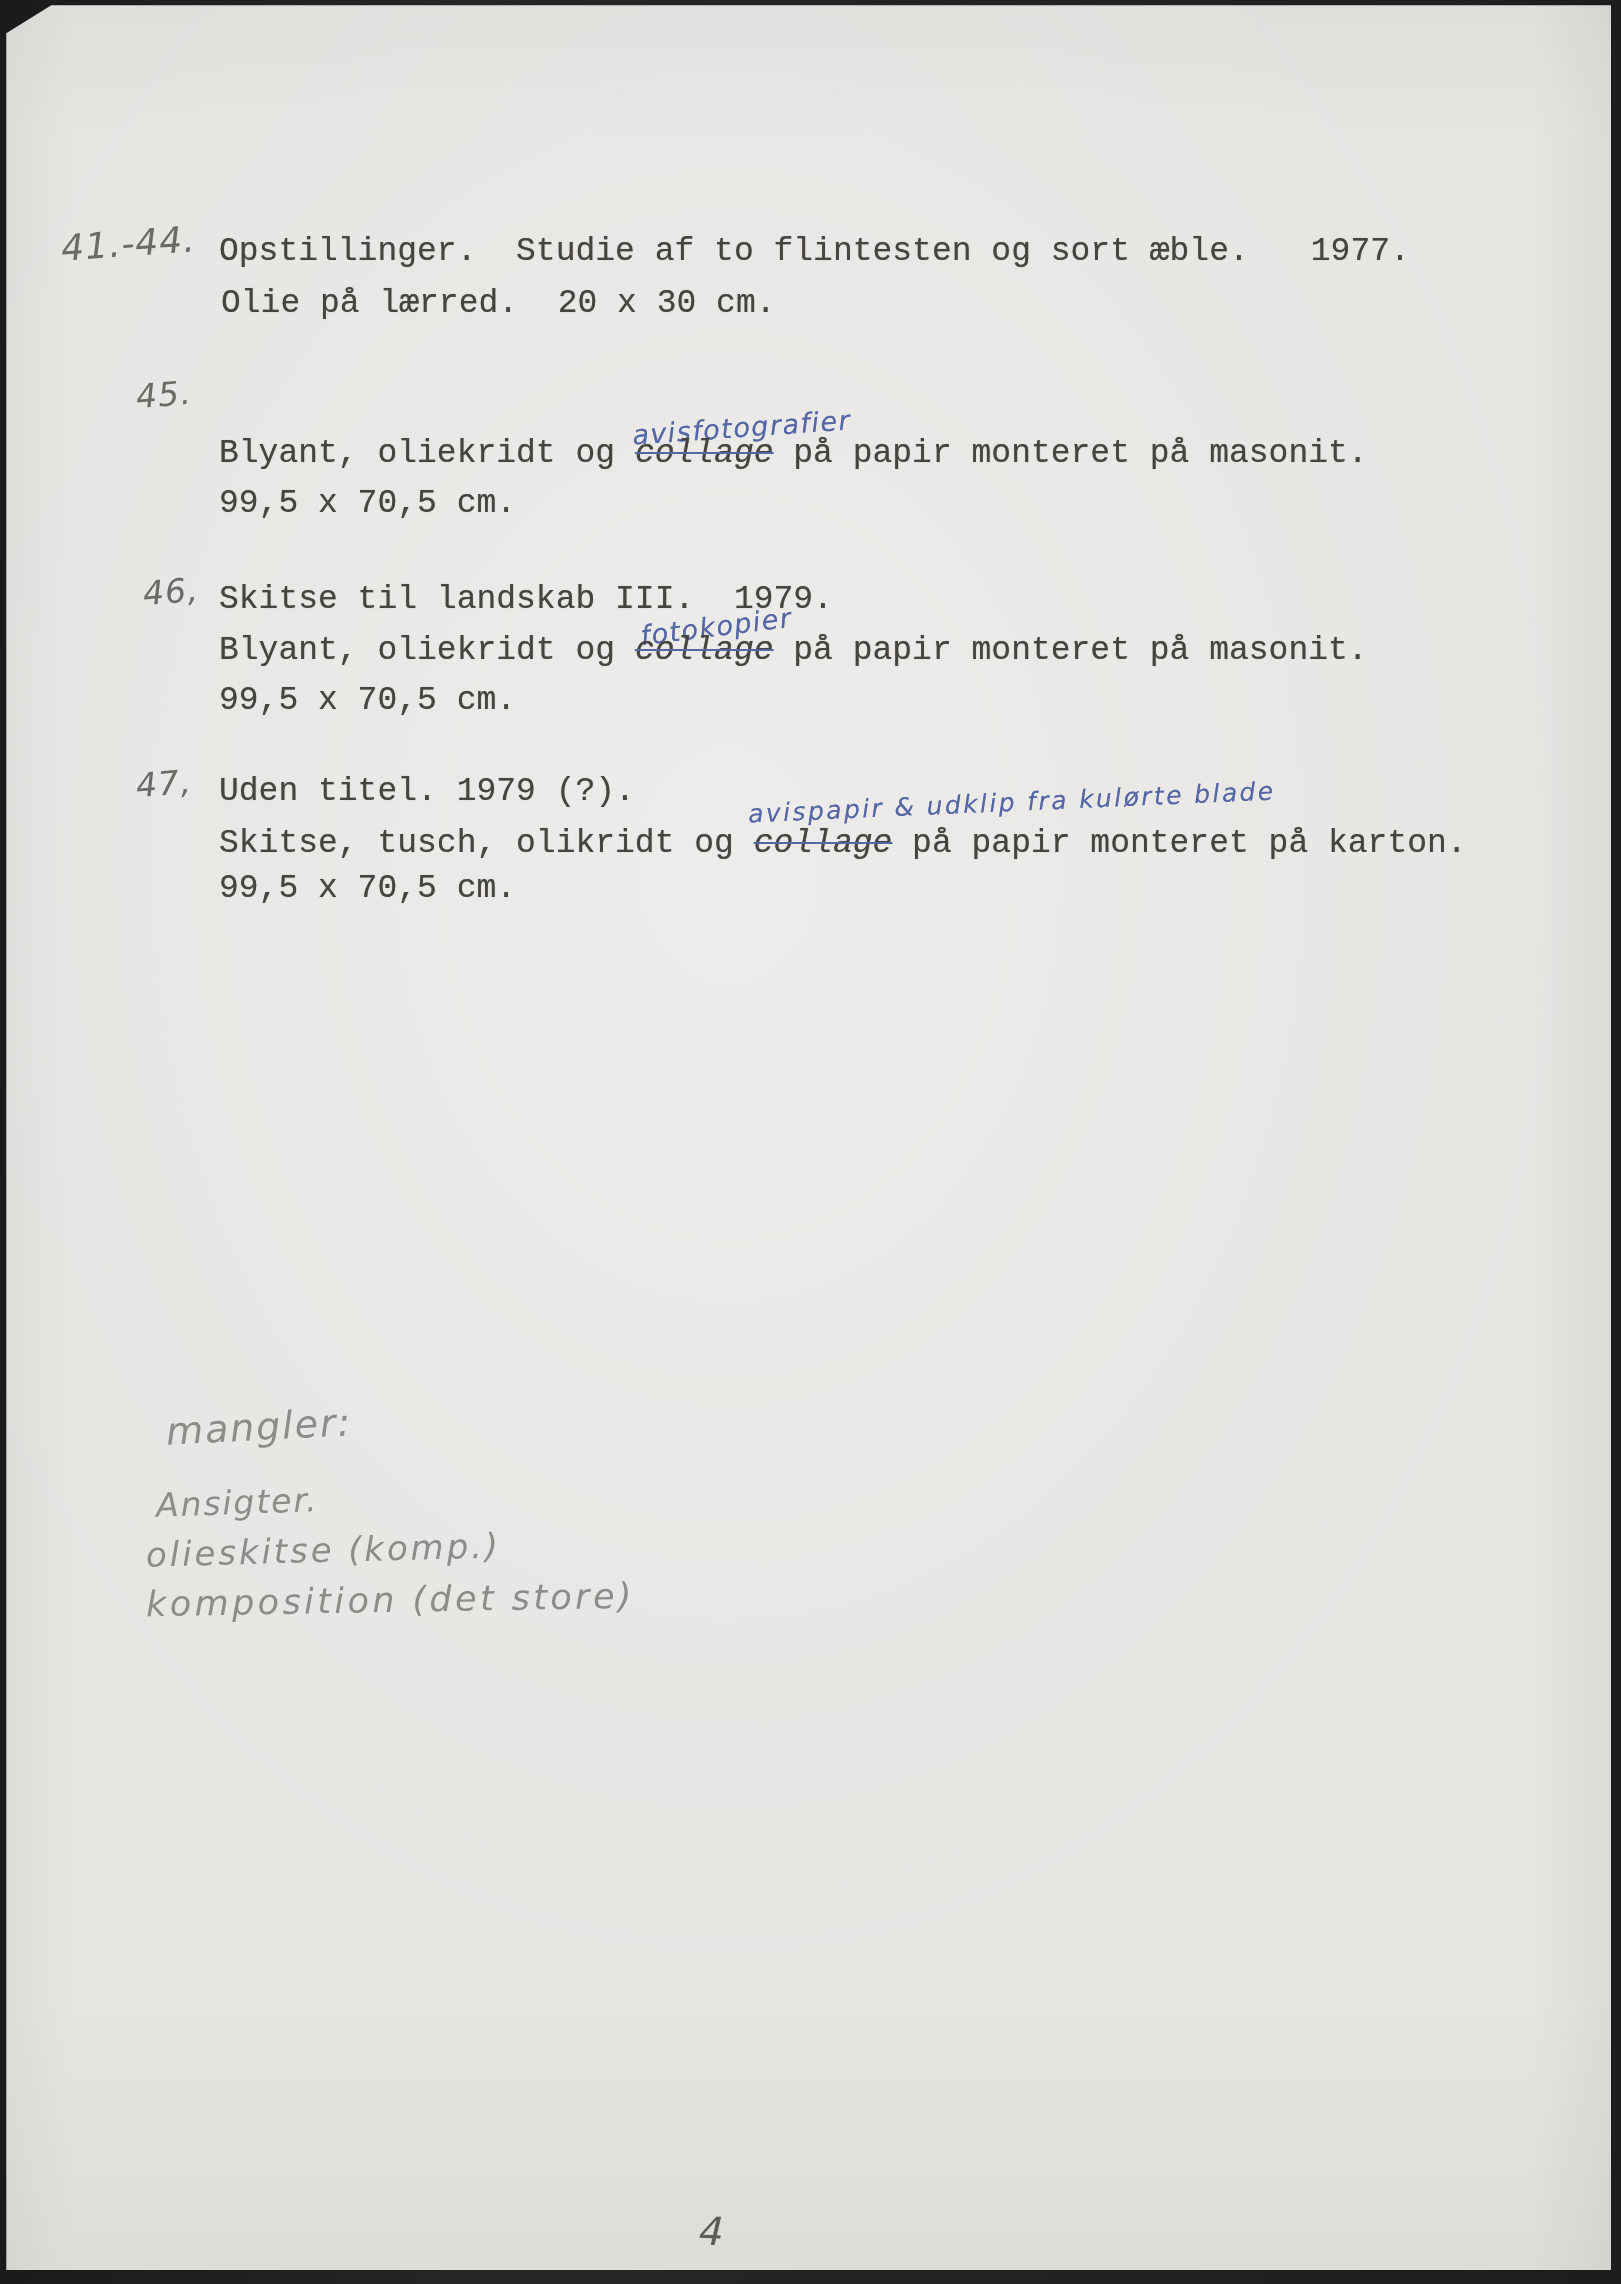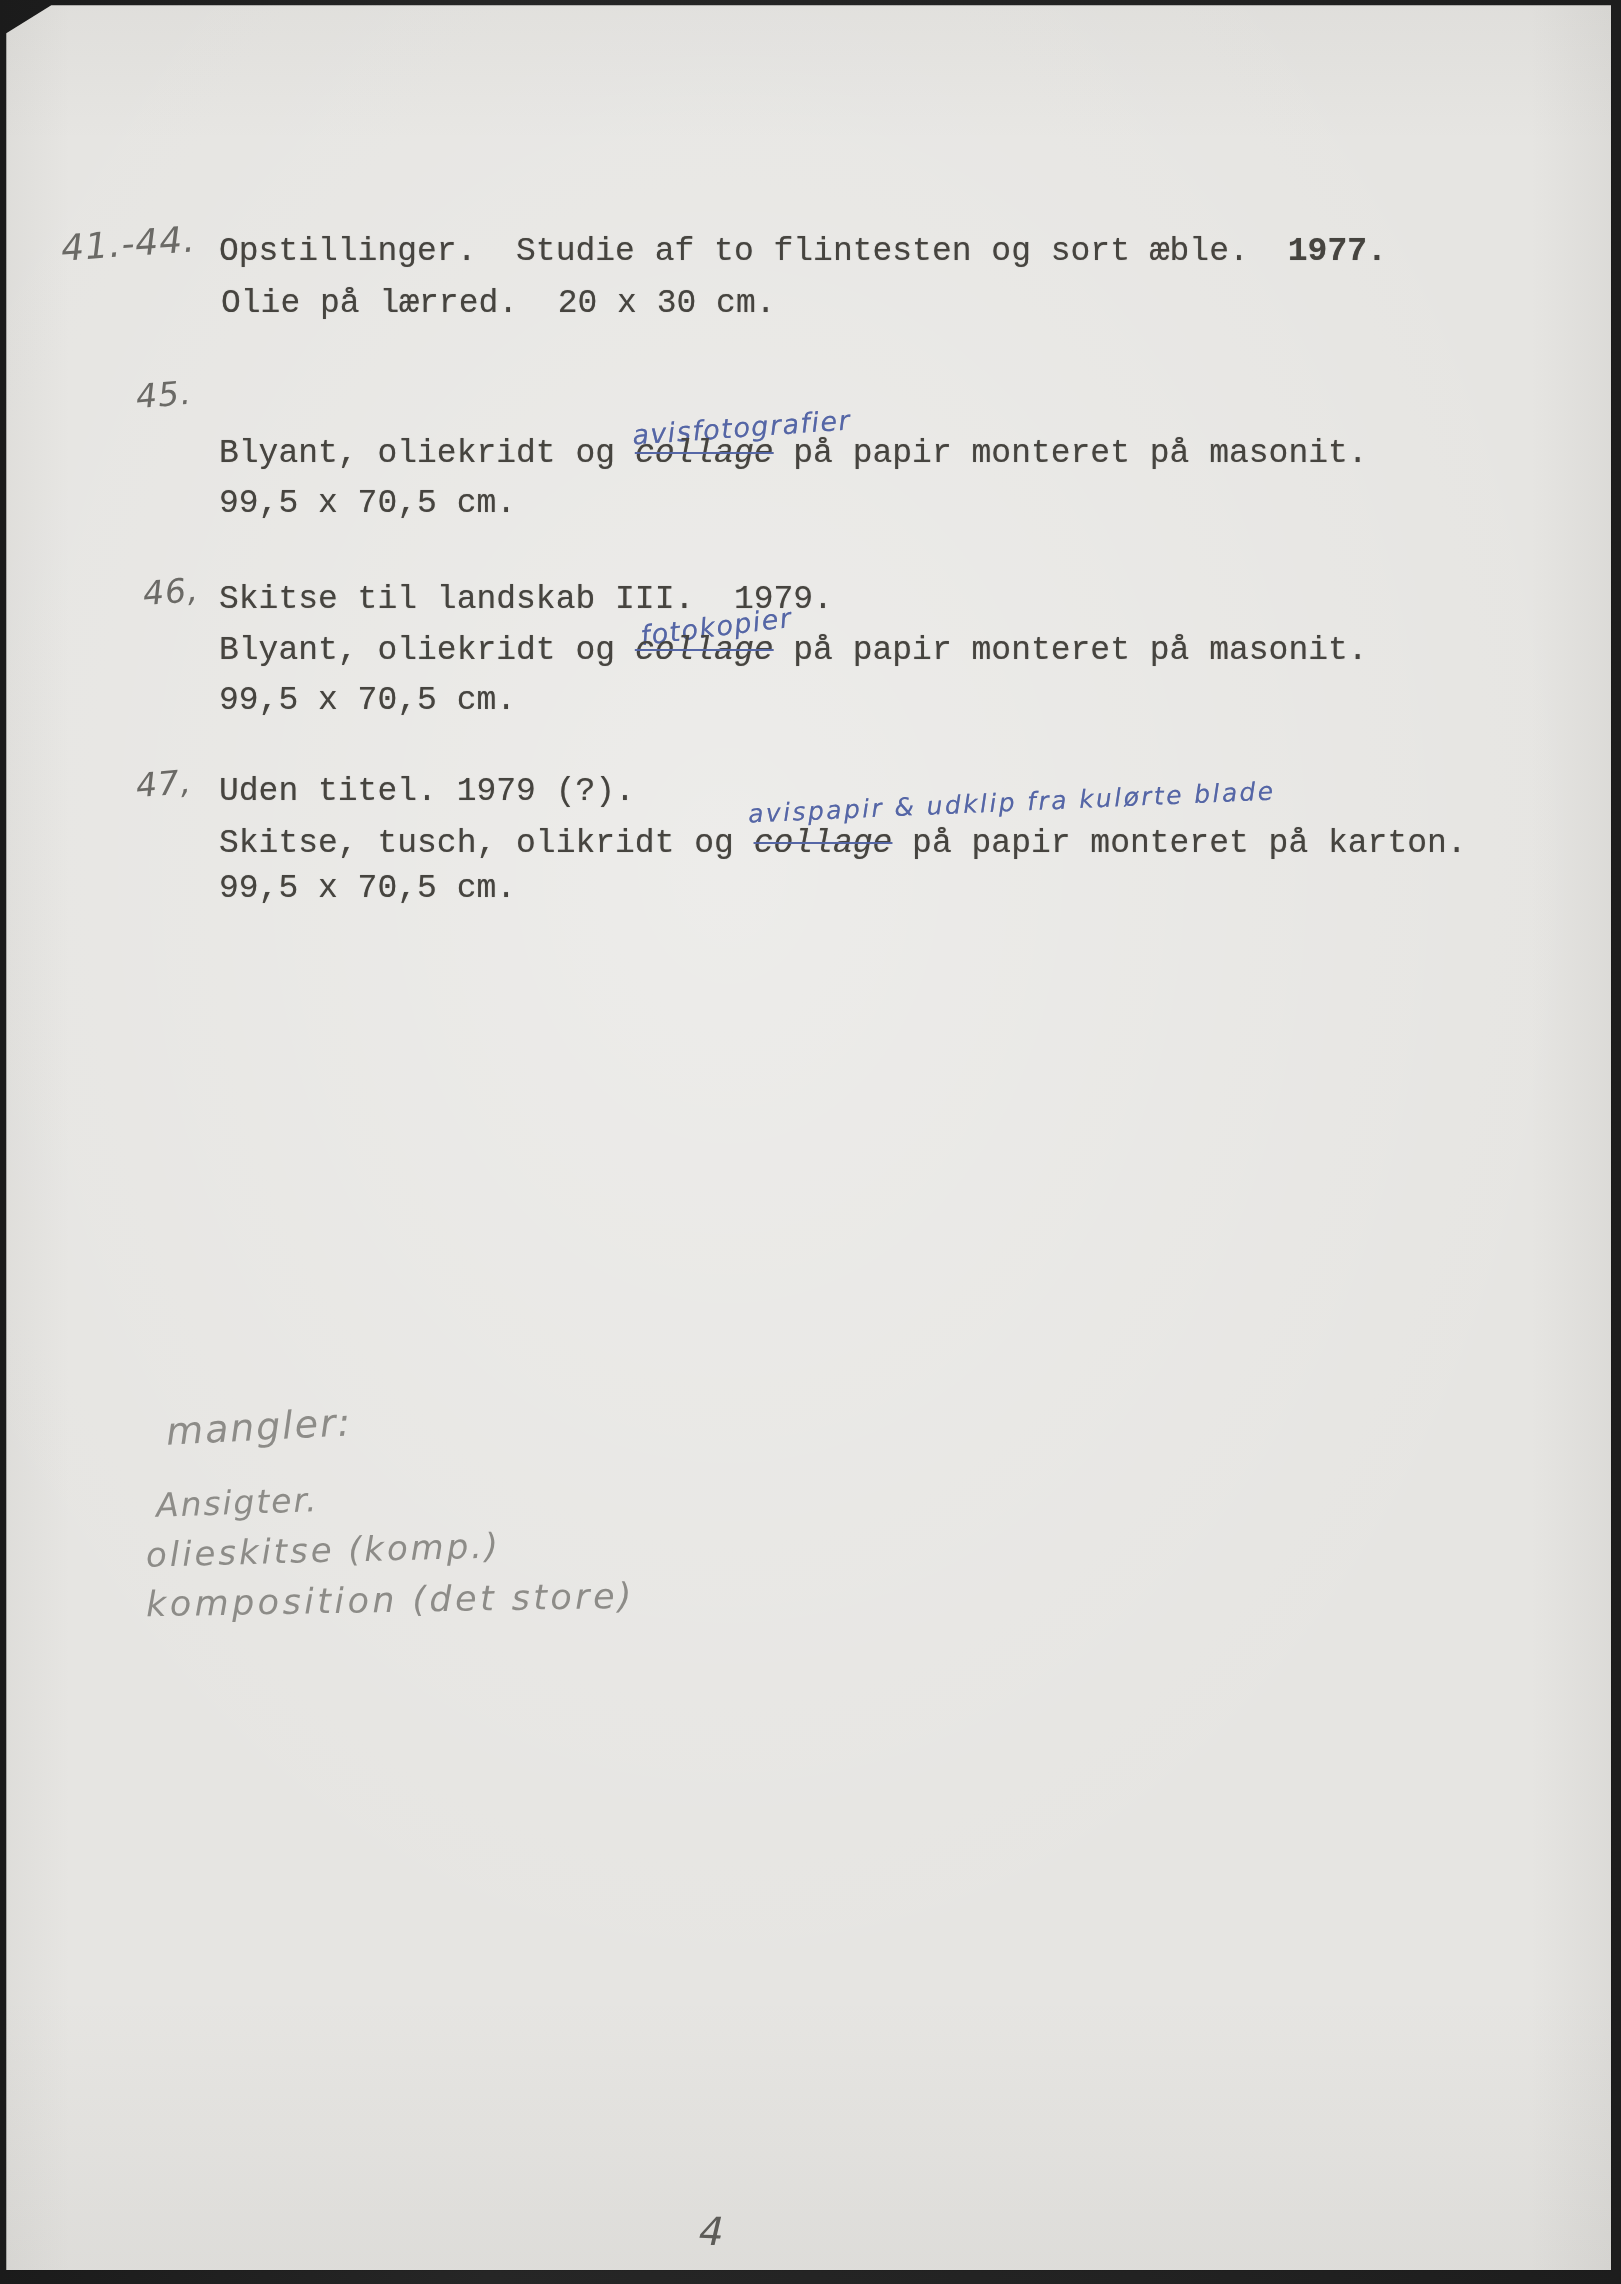--- a/index.html
+++ b/index.html
@@ -49,21 +49,21 @@
     text-underline-offset:7.3px;
     text-decoration-color:rgba(62,60,55,0.88);
     text-decoration-skip-ink:none;
   }
   .struck{
     text-decoration:line-through;
     text-decoration-thickness:2.4px;
     text-decoration-color:var(--ballpoint-blue);
     font-style:italic;
   }
-  .year-gap{margin-left:39px;font-weight:bold;}
+  .year-gap{margin-left:62px;}
 
   
   .hand{
     position:absolute;
     font-family:"DejaVu Sans", sans-serif;
     font-style:italic;
     white-space:pre;
   }
   .ink{
     color:var(--ballpoint-blue);

